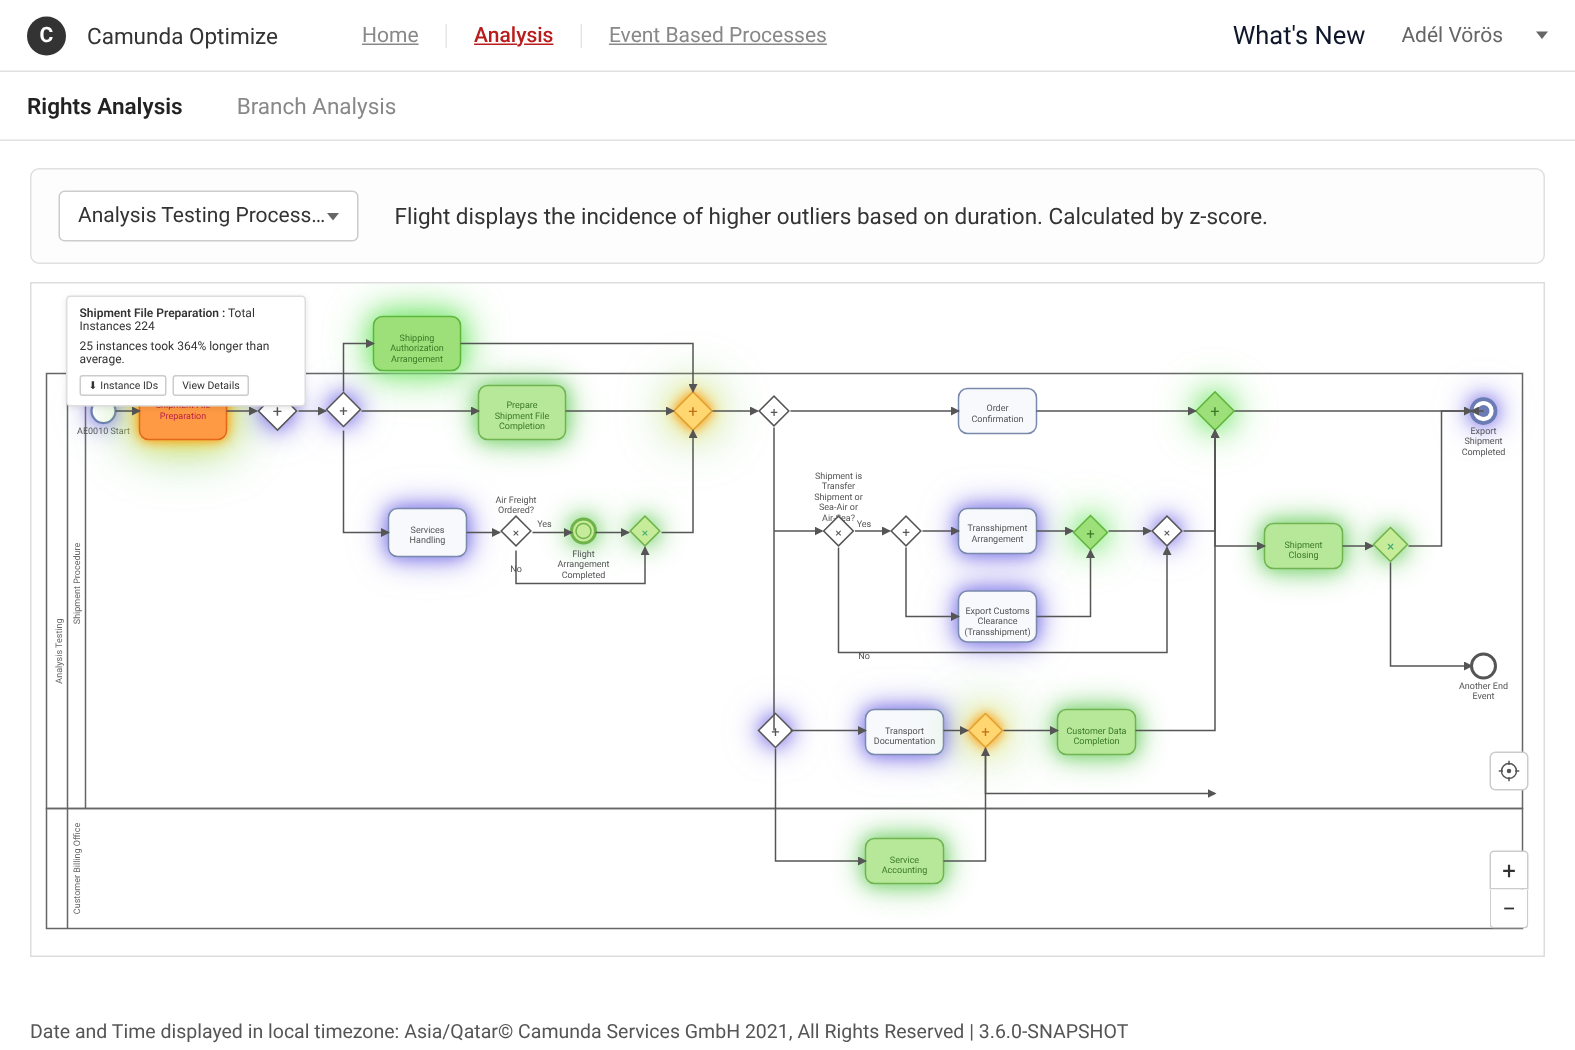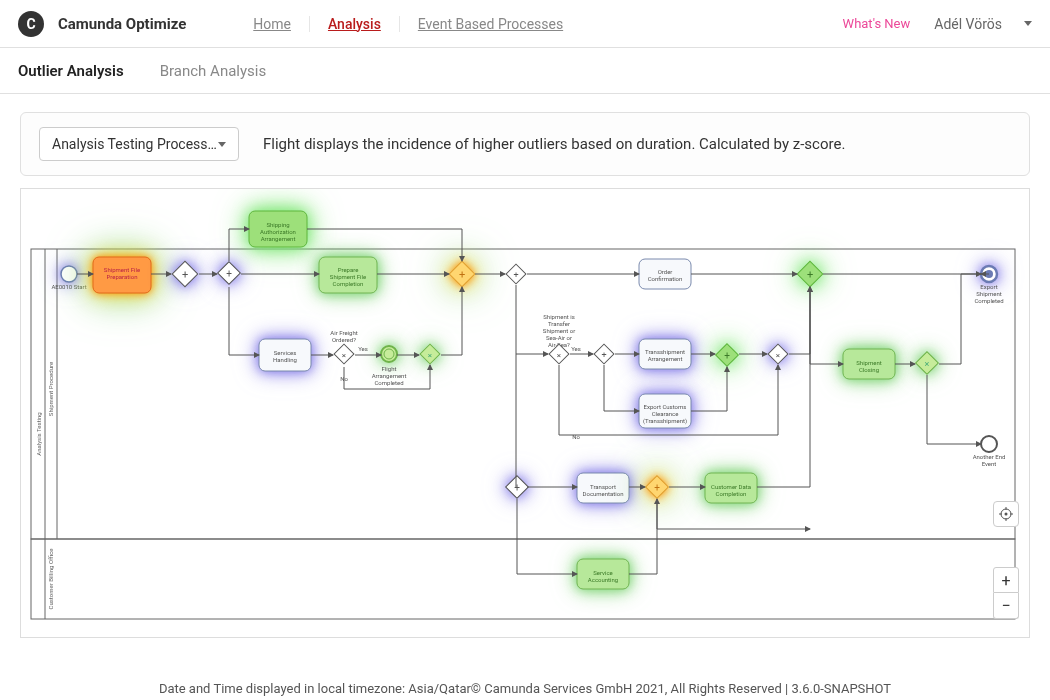--- a/index.html
+++ b/index.html
@@ -1,44 +1,44 @@
 <!DOCTYPE html>
 <html><head>
 <meta charset="utf-8">
 <style>
   * { box-sizing: border-box; margin: 0; padding: 0; }
   body { font-family: -apple-system, BlinkMacSystemFont, "Segoe UI", Roboto, sans-serif; background: #fff; color: #333; width: 1050px; height: 700px; overflow: hidden; }
   
   .top-nav { height: 48px; border-bottom: 1px solid #e0e0e0; display: flex; align-items: center; padding: 0 18px; }
   .logo-circle { width: 26px; height: 26px; border-radius: 50%; background: #333; color: #fff; display: flex; align-items: center; justify-content: center; font-weight: bold; margin-right: 14px; font-size: 14px;}
-  .brand { font-weight: 700; font-size: 15px; margin-right: 49px;}
+  .brand { font-weight: 400; font-size: 15px; margin-right: 38px;}
   .nav-item { padding: 0 18px; font-size: 14px; color: #888; border-right: 1px solid #e6e6e6; cursor: pointer; text-decoration: underline; }
   .nav-item.active { color: #b91c1c; font-weight: 500;}
   .nav-right { margin-left: auto; display: flex; align-items: center; gap: 24px;}
-  .whats-new { color: #ec4899; font-size: 13px; cursor: pointer;}
+  .whats-new { color: #0f172a; font-size: 17px; cursor: pointer;}
   .user { color: #666; font-size: 14px; cursor: pointer; display:flex; align-items:center; gap:22px;}
   
   .sub-nav { height: 46px; border-bottom: 1px solid #e0e0e0; display: flex; align-items: center; padding: 0 18px; }
   .sub-tab { font-size: 15px; padding: 0 18px; color: #888; cursor: pointer; border-right: 1px solid #e6e6e6; height: 28px; line-height: 28px;}
   .sub-tab.active { color: #222; font-weight: 600; border-right: none; padding-left: 0;}
   .sub-tab:nth-child(2){border-right:none;}
   
   .controls-row { margin: 18px 20px 12px; border: 1px solid #e0e0e0; border-radius: 6px; padding: 14px 18px; display: flex; align-items: center; gap: 24px; background:#fdfdfd;}
   .process-select { border: 1px solid #ccc; border-radius: 4px; padding: 8px 12px; font-size: 14px; background: #fff; display: flex; align-items: center; gap: 0; cursor: pointer; min-width: 200px;}
   .desc-text { font-size: 15px; color: #333; }
   
   .canvas-wrap { margin: 0 20px; border: 1px solid #ddd; height: 450px; position: relative; background: #fff; overflow:hidden;}
   
   .zoom-controls { position: absolute; right: 10px; bottom: 18px; display: flex; flex-direction: column;}
   .zoom-btn { width: 26px; height: 26px; border: 1px solid #ccc; background: #fff; font-size: 16px; cursor: pointer; border-radius: 3px; display:flex; align-items:center; justify-content:center;}
   .zoom-btn:first-child { margin-bottom: 40px; border-radius: 4px;}
   .zoom-plus{border-bottom-left-radius:0;border-bottom-right-radius:0;}
   .zoom-minus{border-top-left-radius:0;border-top-right-radius:0;border-top:none;}
   
-  .footer { position: absolute; bottom: 4px; left: 0; right: 0; display: flex; justify-content: center; padding: 0 20px; font-size: 13px; color: #555;}
+  .footer { position: absolute; bottom: 4px; left: 0; right: 0; display: flex; justify-content: flex-start; padding: 0 20px; font-size: 13px; color: #555;}
   
   svg.diagram { position: absolute; inset: 0; }
   
   .task-rect { fill: #f7f9fc; stroke: #7a8aad; stroke-width: 1; rx:6; ry:6;}
   .task-text { font-size: 6px; fill: #555; text-anchor: middle;}
   .lane-text { font-size: 6px; fill: #666; text-anchor: middle;}
   .edge { stroke: #555; stroke-width: 1; fill: none; marker-end: url(#arrow);}
   .gateway { fill: #fff; stroke: #555; stroke-width: 1;}
   .glow-violet { filter: drop-shadow(0 0 6px rgba(120,110,230,.9)) drop-shadow(0 0 10px rgba(120,110,230,.6));}
   .glow-green { filter: drop-shadow(0 0 6px rgba(120,210,110,.95)) drop-shadow(0 0 10px rgba(120,210,110,.7));}
@@ -64,21 +64,21 @@
   <div class="nav-right">
     <span class="whats-new">What's New</span>
     <span class="user">
       <span>Adél Vörös</span>
       <span class="chevron"></span>
     </span>
   </div>
 </div>
 
 <div class="sub-nav">
-  <div class="sub-tab active">Outlier Analysis</div>
+  <div class="sub-tab active">Rights Analysis</div>
   <div class="sub-tab">Branch Analysis</div>
 </div>
 
 <div class="controls-row">
   <div class="process-select">
     <span>Analysis Testing Process…</span>
     <span class="chevron" style="margin-left:auto"></span>
   </div>
   <div class="desc-text">Flight displays the incidence of higher outliers based on duration. Calculated by z-score.</div>
 </div>
@@ -283,20 +283,35 @@
     <path class="edge" d="M918 175 H940 V85 H960"></path>
     <path class="edge" d="M906 186 V255 H960"></path>
     <path class="edge" d="M608 298 H624"></path>
     <path class="edge" d="M648 298 H684"></path>
     <path class="edge" d="M736 298 H789 V98"></path>
     <path class="edge" d="M636 310 V340 H789"></path>
     <path class="edge" d="M496 310 V385 H556"></path>
     <path class="edge" d="M608 385 H636 V310"></path>
   </svg>
 
+  <div class="tooltip-box">
+    <div>
+      <b>Shipment File Preparation :</b>
+      <span>Total Instances</span>
+      <span>224</span>
+    </div>
+    <div style="margin-top:4px">25 instances took 364% longer than average.</div>
+    <div class="tooltip-btns">
+      <div class="tooltip-btn">
+        <span>⬇</span>
+        <span>Instance IDs</span>
+      </div>
+      <div class="tooltip-btn">View Details</div>
+    </div>
+  </div>
 
   <div class="zoom-controls">
     <div class="zoom-btn">
       <svg width="14" height="14" viewBox="0 0 14 14">
         <circle cx="7" cy="7" r="5" fill="none" stroke="#555"></circle>
           <circle cx="7" cy="7" r="1.5" fill="#555"></circle>
         <line x1="7" y1="0" x2="7" y2="3" stroke="#555"></line>
           <line x1="7" y1="11" x2="7" y2="14" stroke="#555"></line>
         <line x1="0" y1="7" x2="3" y2="7" stroke="#555"></line>
           <line x1="11" y1="7" x2="14" y2="7" stroke="#555"></line>

